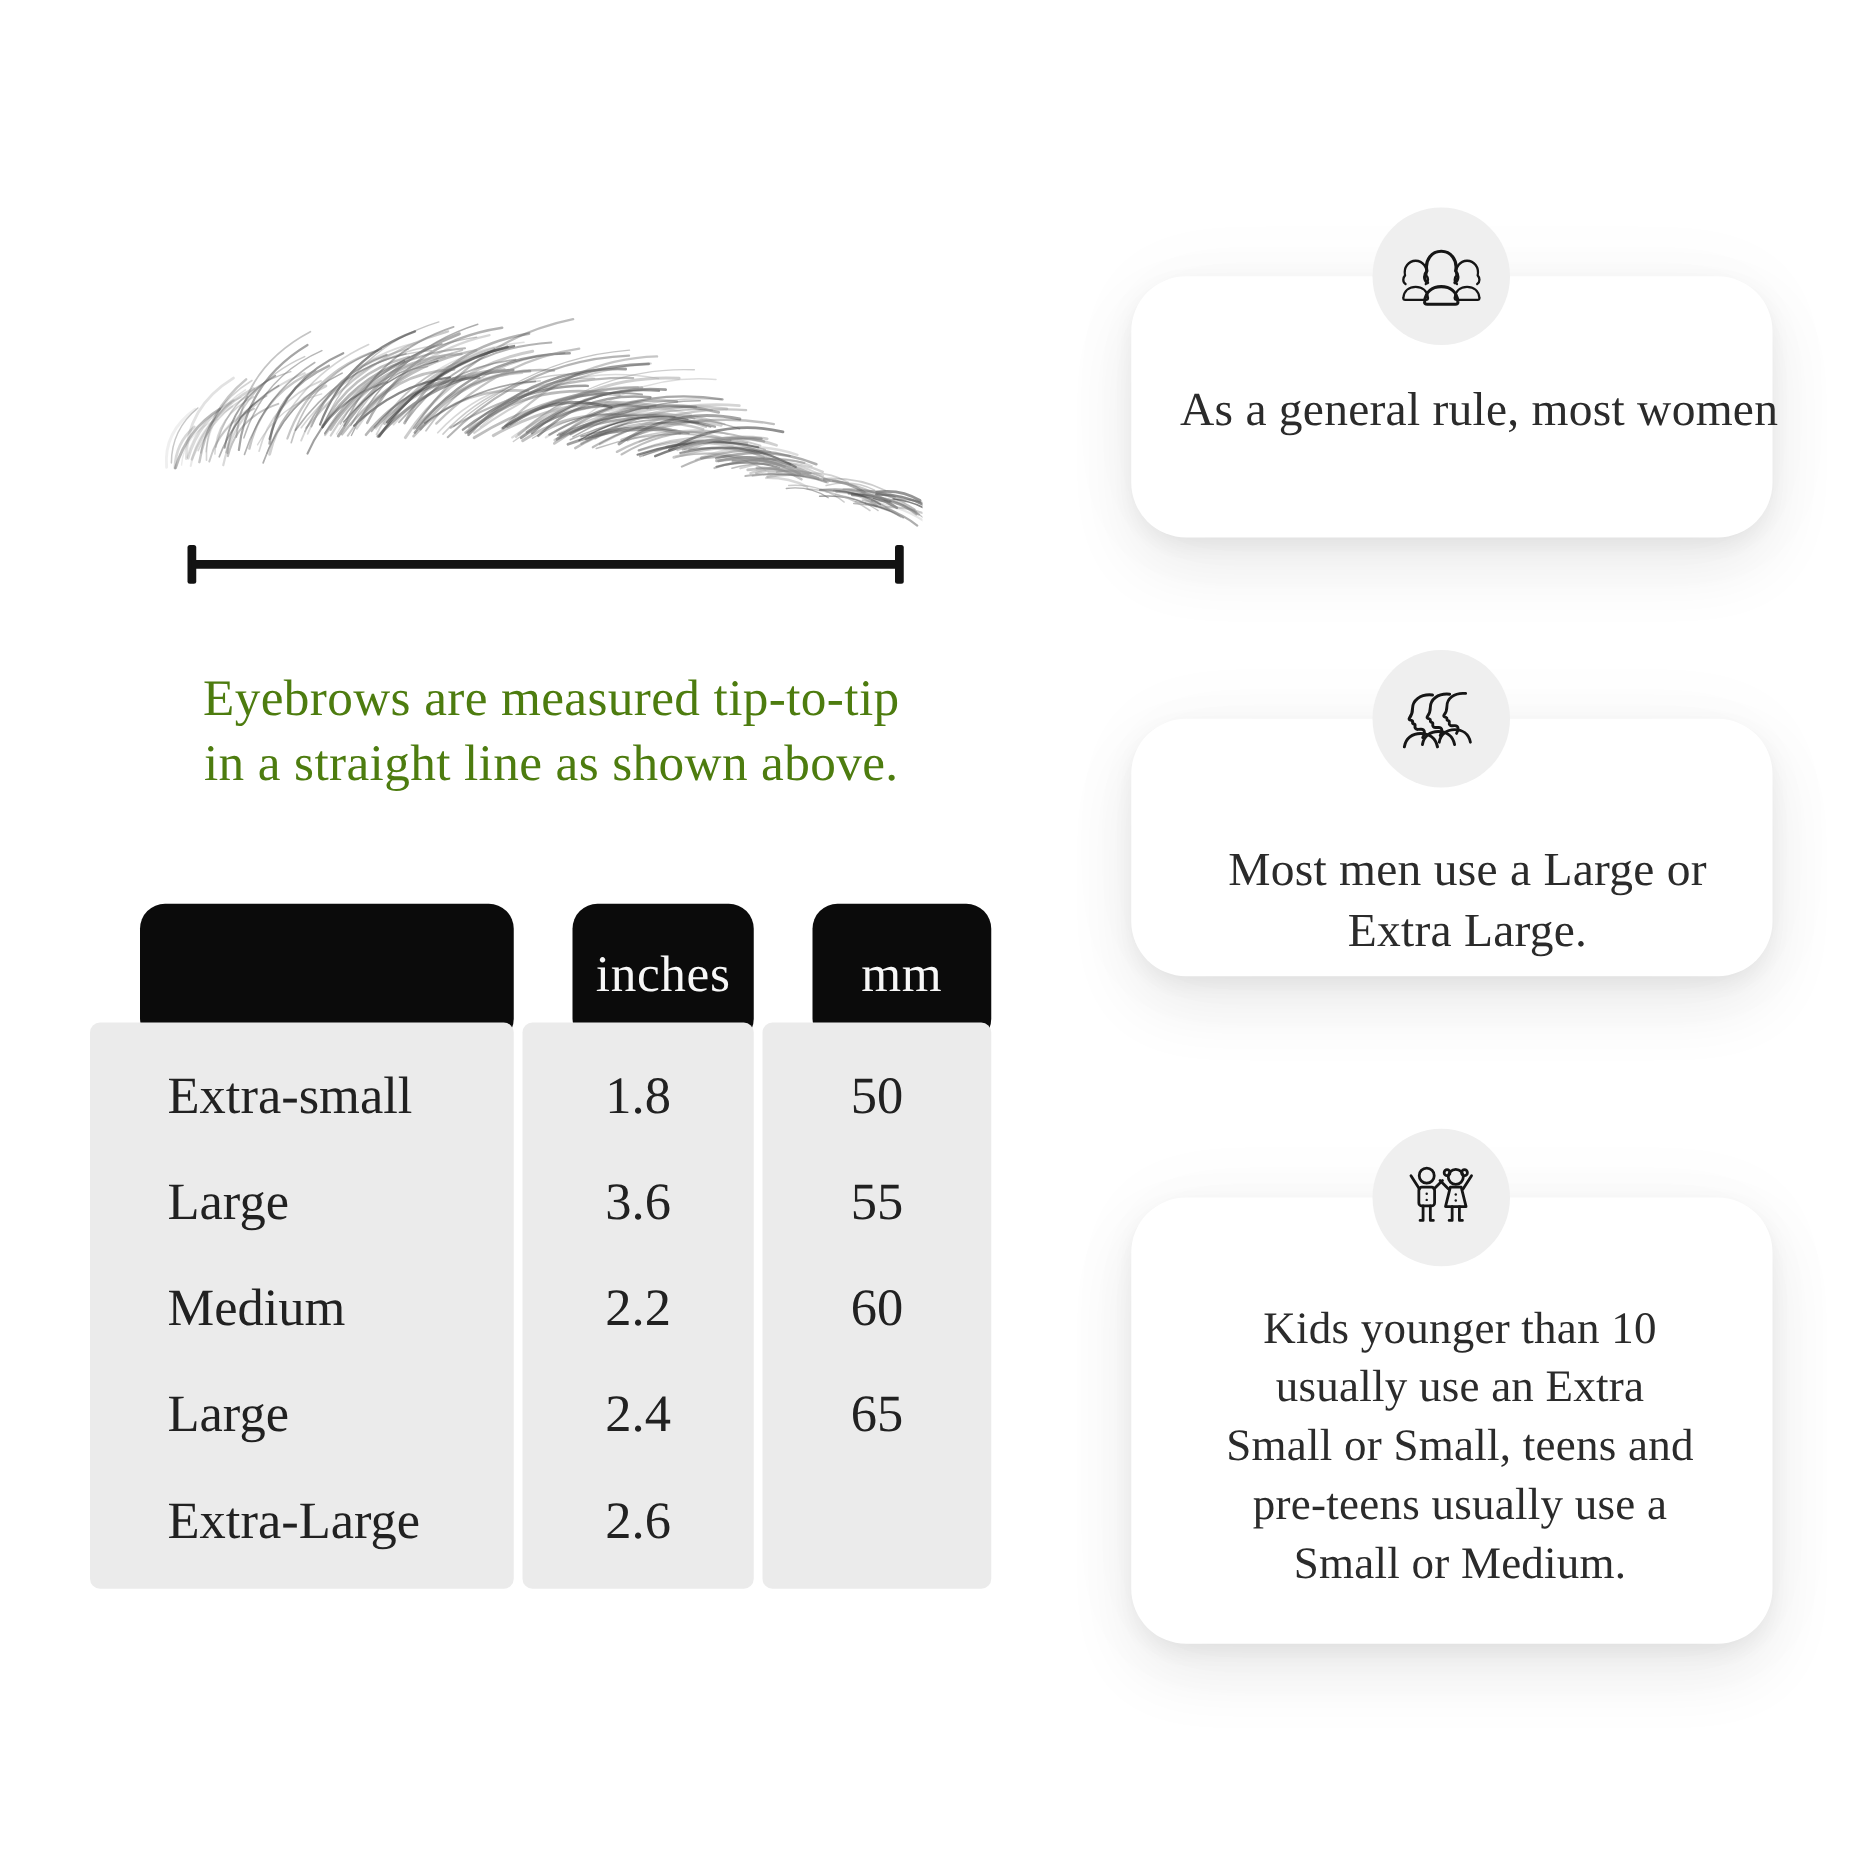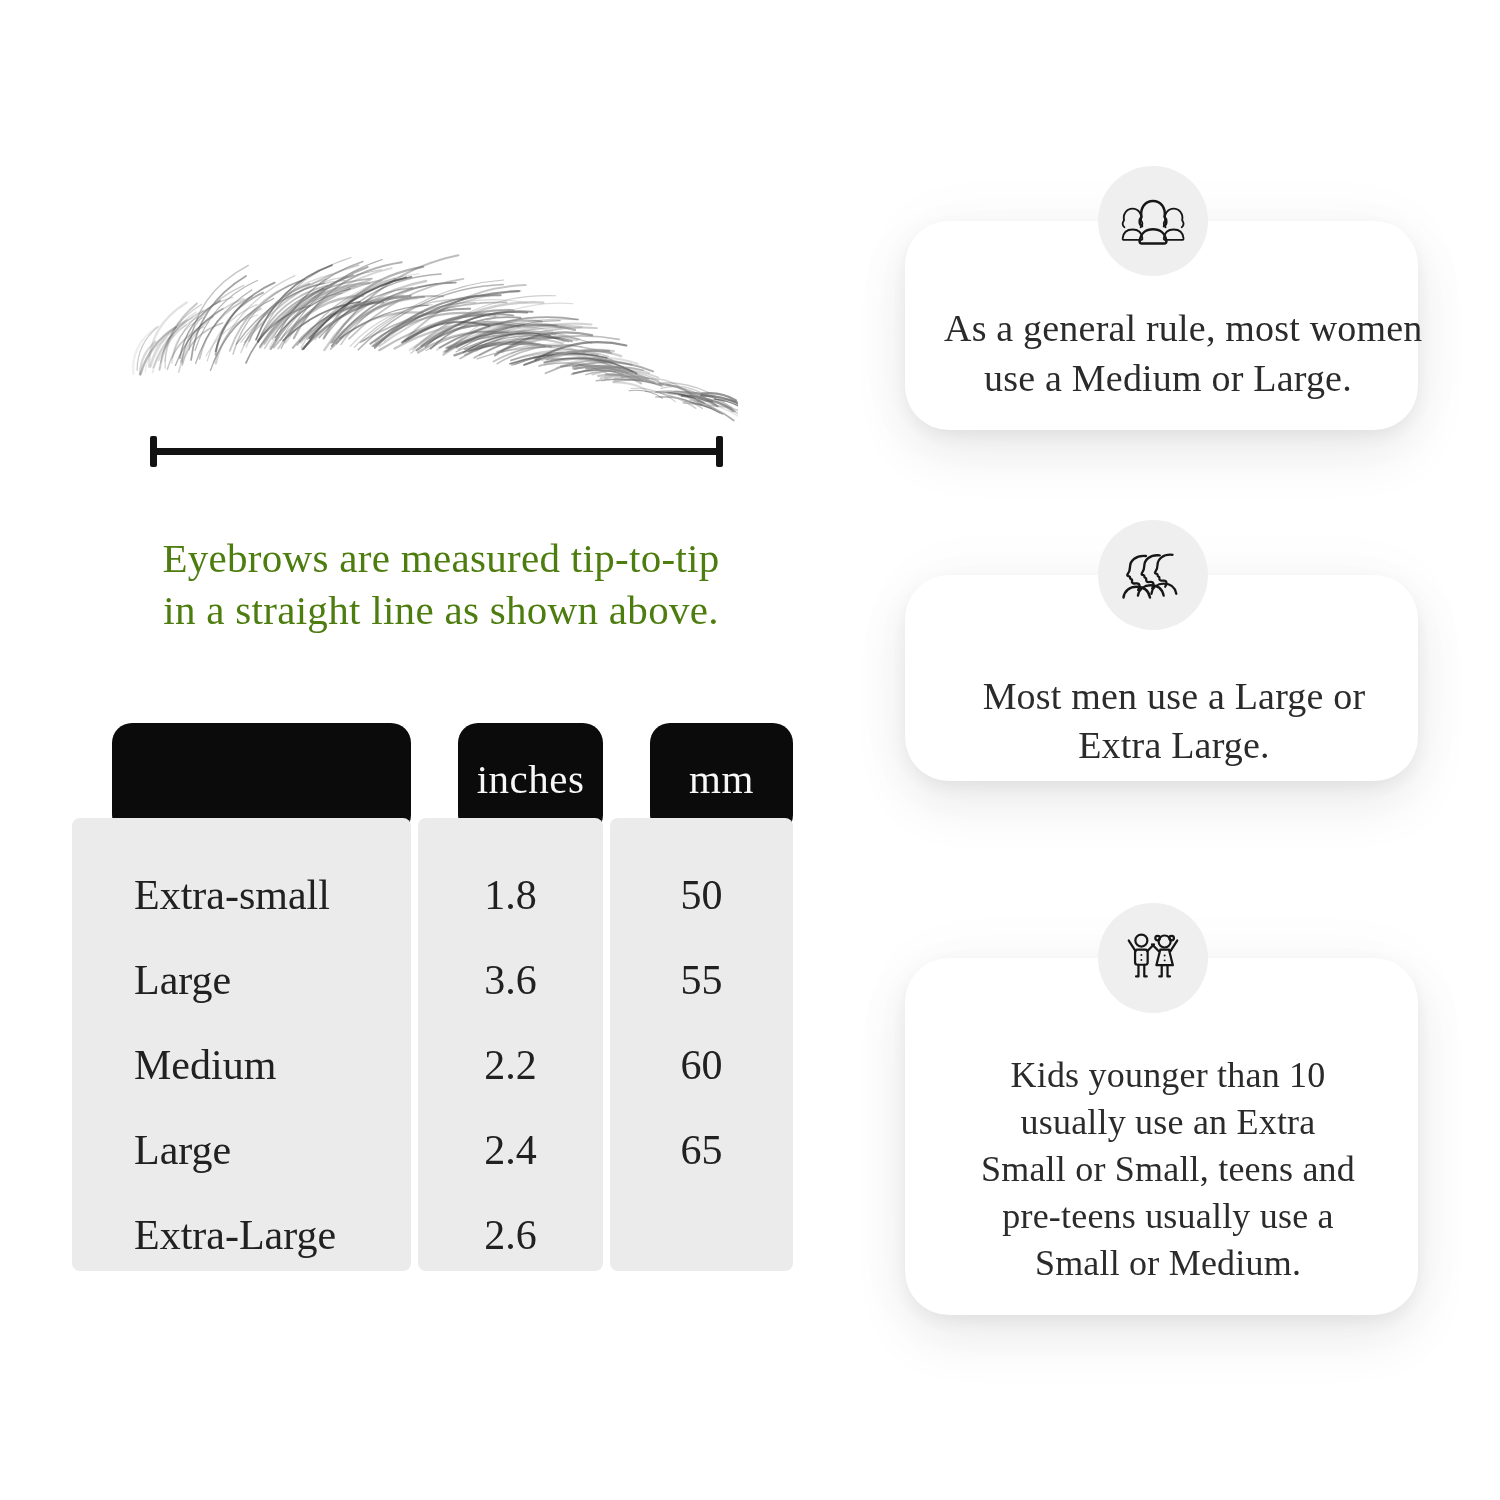--- a/index.html
+++ b/index.html
@@ -30,21 +30,21 @@
   }
   .thead{top:723px;}
   .tbody{top:818px;}
   .th{
     height:112px;background:#0b0b0b;border-radius:20px;
     display:flex;align-items:center;justify-content:center;
     color:#f7f7f7;font-size:41px;letter-spacing:0.5px;margin-left:40px;
   }
   .tcol{
     height:453px;background:#ebebeb;border-radius:8px;
-    box-sizing:border-box;padding-top:34px;
+    box-sizing:border-box;padding-top:16px;
   }
   .cell{
     height:85px;display:flex;align-items:center;
     font-size:42px;color:#212121;white-space:nowrap;
   }
   .tcol.labels .cell{padding-left:62px;}
   .tcol.vals .cell{justify-content:center;}
 
   
   .card{
@@ -58,21 +58,21 @@
     position:absolute;top:-55px;left:50%;margin-left:-64px;
     width:110px;height:110px;border-radius:50%;background:#efefef;
     display:flex;align-items:center;justify-content:center;
   }
   .card-text{
     position:absolute;left:0;right:26px;text-align:center;
     font-size:38px;color:#2b2b2b;letter-spacing:0.2px;
   }
   .card-1 .card-text{top:82px;line-height:50px;}
   .card-2 .card-text{top:97px;line-height:49px;padding-left:12px;}
-  .card-3 .card-text{top:94px;line-height:47px;font-size:36px;}
+  .card-3 .card-text{top:81px;line-height:47px;font-size:36px;}
   .card-text div{white-space:nowrap;margin-left:39px;}
 
   .icon-stroke{fill:none;stroke:#161616;stroke-linecap:round;stroke-linejoin:round;}
 </style>
 </head>
 <body>
 
 <svg id="brow-svg" viewBox="0 0 620 200" aria-hidden="true">
     <path d="M583.4,156.7 Q602.6,154.0 618.0,163.5" stroke="rgb(80,80,80)" stroke-width="2.37" opacity="0.61" fill="none" stroke-linecap="round"></path>
     <path d="M512.9,151.4 Q538.4,149.6 557.4,164.7" stroke="rgb(129,129,129)" stroke-width="1.05" opacity="0.40" fill="none" stroke-linecap="round"></path>
@@ -355,21 +355,20 @@
           <path d="M3.2,41.5 C4,33.5 9.5,30 16,30 C22.5,30 28,33.5 28.8,41.5 C29,42.8 28.2,43.5 26.8,43.5 L5.2,43.5 C3.8,43.5 3,42.8 3.2,41.5 Z"></path>
         </g>
       </defs>
       <use href="#wfig" transform="translate(0.5,10) scale(0.74)" fill="none"></use>
       <use href="#wfig" transform="translate(40,10) scale(0.74)" fill="none"></use>
       <use href="#wfig" transform="translate(16,2)" fill="#efefef"></use>
     </svg>
   </div>
   <div class="card-text">
     <div>As a general rule, most women</div>
-    <div>use a Medium or Large.</div>
   </div>
 </div>
 
 <div class="card card-2">
   <div class="badge">
     <svg width="66" height="48" viewBox="0 0 64 48" aria-hidden="true">
       <defs>
         <g id="mfig" class="icon-stroke" stroke-width="2.4">
           <path d="M24,4 C14,3 8,8.5 8,15 C8,18.4 7.1,20.4 5.6,22.3 C5,23.1 5.3,23.9 6.3,24.1 L7.2,24.3 C7.9,24.5 8.2,24.9 8.1,25.7 C8,26.4 8.3,27 9.1,27.2 C9.9,27.4 10.2,27.9 10,28.9 C9.7,30.5 10.8,31.6 12.4,31.5 L14.6,31.4 C16.4,31.3 17.5,32.2 17.5,33.8 C17.5,35.3 17,36.8 16.2,38"></path>
           <path d="M1.5,45.5 C2.5,38.5 8,34.8 14.5,34.8 C21,34.8 26.5,38.2 28,45.5"></path>

